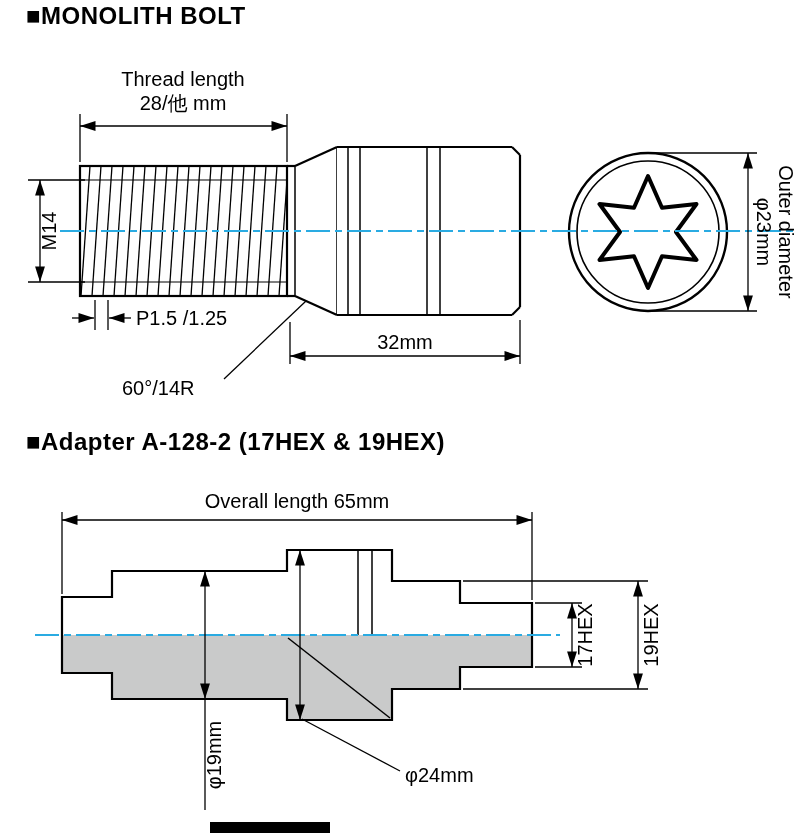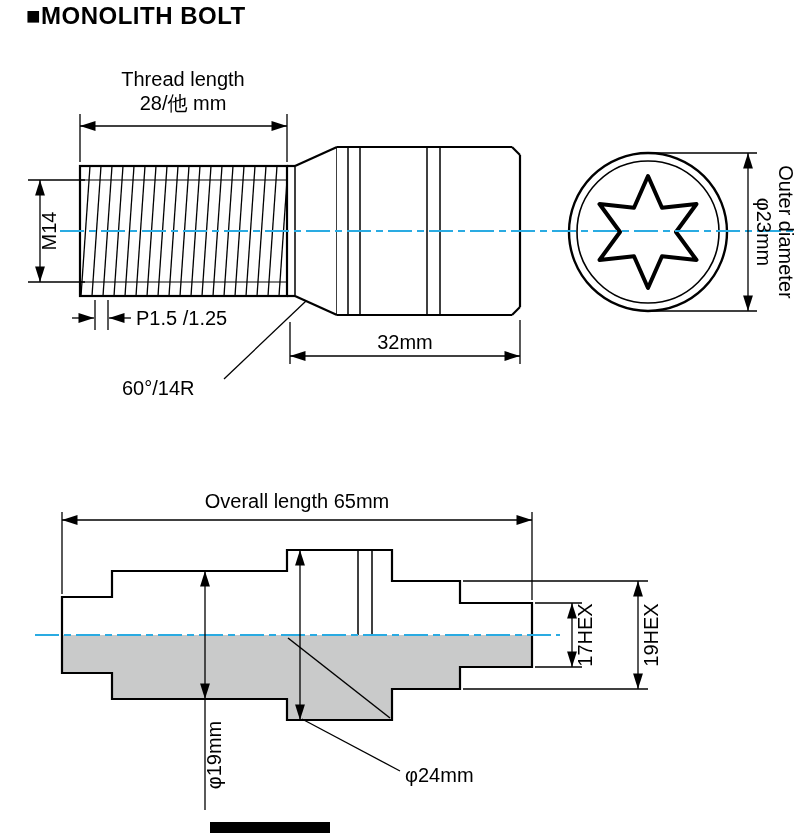--- a/index.html
+++ b/index.html
@@ -105,20 +105,21 @@
       <text x="779" y="192" text-anchor="middle" transform="rotate(90 779 192)">Outer diameter</text>
       <text x="757" y="192" text-anchor="middle" transform="rotate(90 757 192)">φ23mm</text>
     </g>
 
     <g>
       <line class="dim" x1="224" y1="339" x2="306" y2="261"></line>
       <text x="122" y="355" text-anchor="start">60°/14R</text>
     </g>
   </svg>
 
+  <div class="sec-title t2">■Adapter A-128-2 (17HEX &amp; 19HEX)</div>
 
   <svg class="svg2" width="800" height="363" viewBox="0 0 800 363">
     <defs>
       <marker id="arr2" viewBox="0 0 12 8" refX="11.5" refY="4" markerWidth="13" markerHeight="9" orient="auto-start-reverse">
         <path d="M0.5,0.5 L11.5,4 L0.5,7.5 Z" fill="#000"></path>
       </marker>
     </defs>
 
     <path d="M62,165 H532 V197 H460 V219 H392 V250 H287 V229 H112 V203 H62 Z" fill="#c9caca" stroke="none"></path>
 

